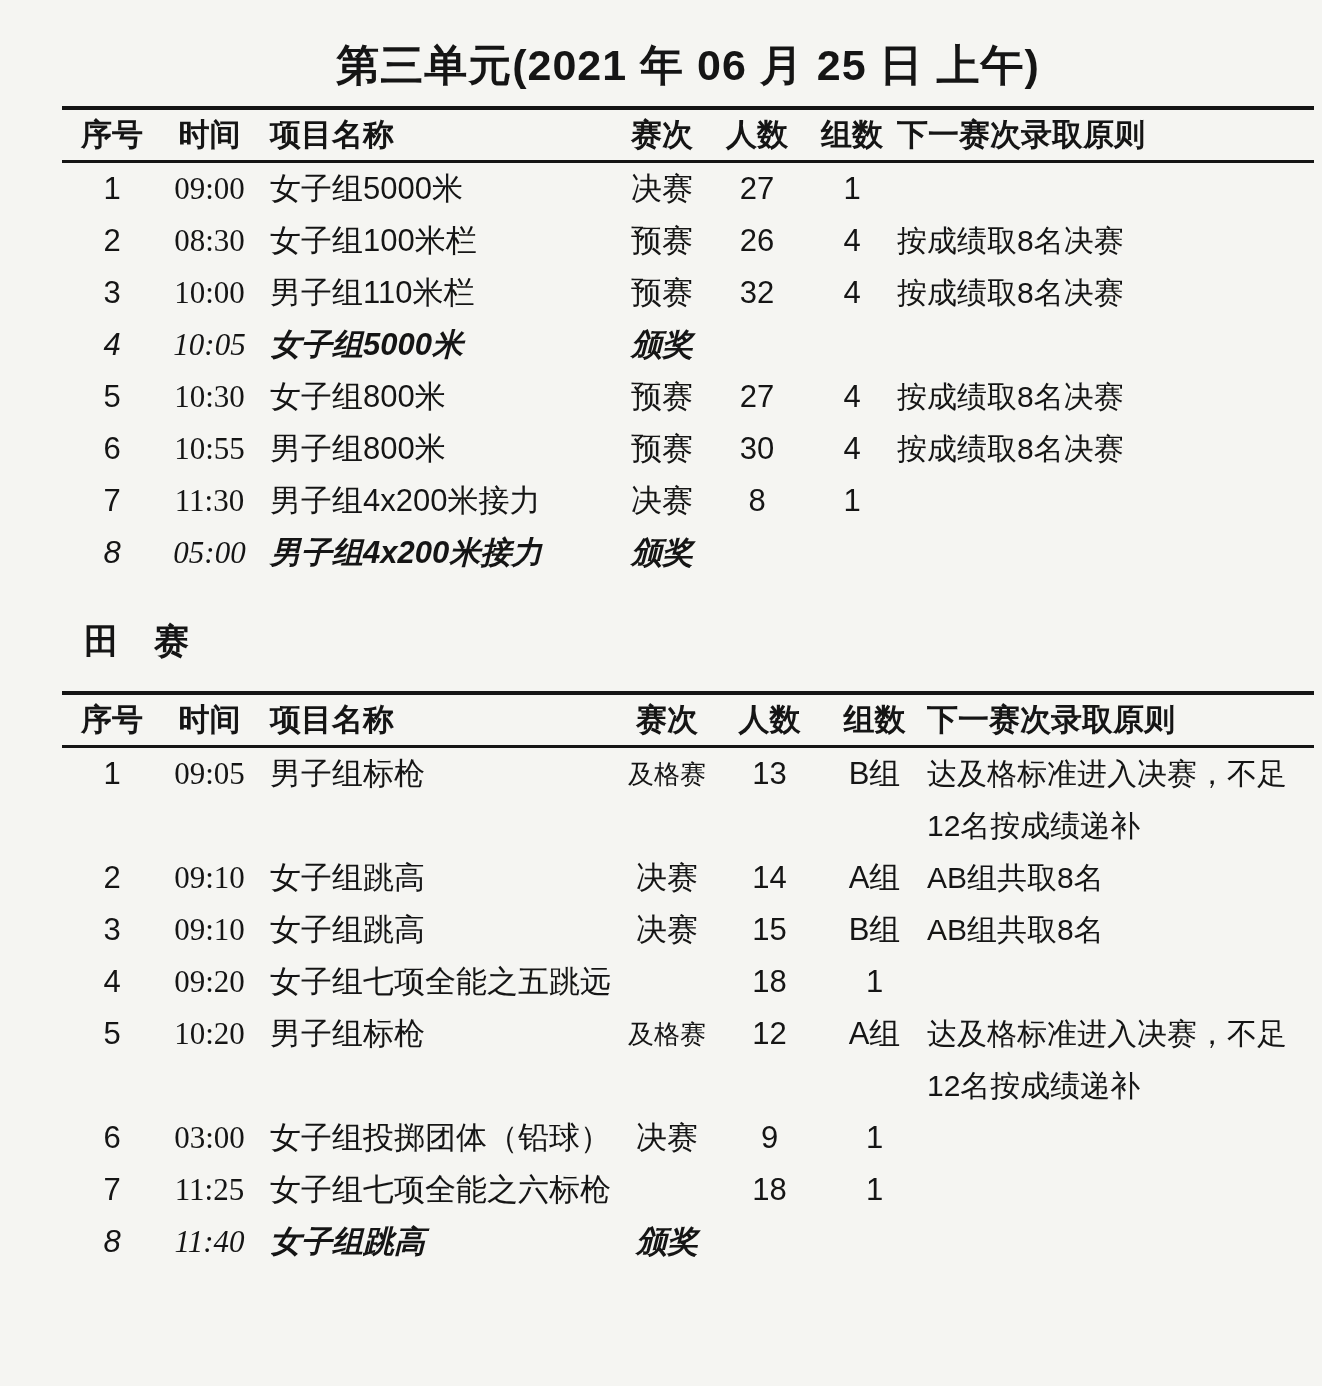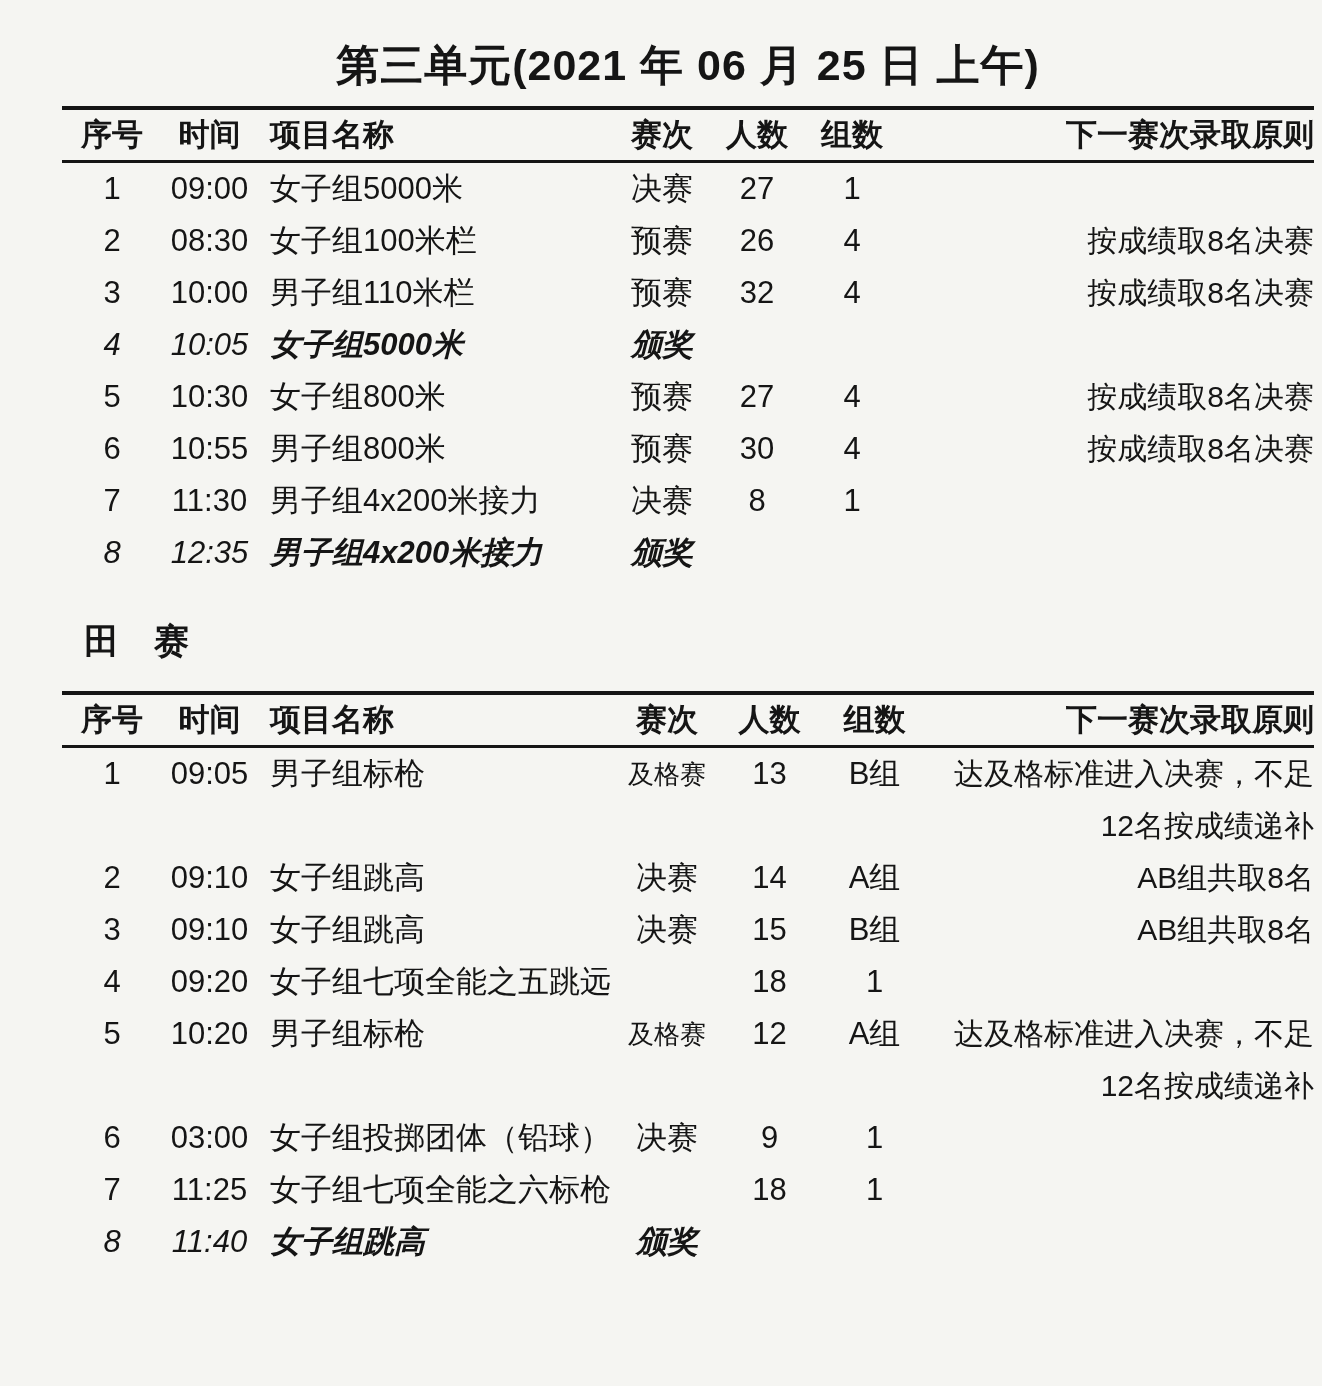--- a/index.html
+++ b/index.html
@@ -25,23 +25,23 @@
   .field-sec .section-title{margin-top:38px;}
   .field-sec .tbl{margin-top:26px;}
   .thead{
     border-top:4px solid #151515;
     border-bottom:3px solid #151515;
   }
   .row{display:flex;align-items:flex-start;}
   .c{font-size:31px;line-height:52px;box-sizing:border-box;white-space:nowrap;}
   .thead .c{font-weight:bold;line-height:50px;}
   .c.seq{width:100px;text-align:center;}
-  .c.time{width:95px;text-align:center;}
+  .c.time{width:95px;text-align:center;font-family:Liberation Serif, serif;}
   .c.event{width:360px;padding-left:13px;text-align:left;}
-  .c.note{flex:1;font-size:30px;text-align:right;white-space:normal;}
+  .c.note{flex:1;font-size:30px;text-align:left;white-space:normal;}
   .thead .c.note{font-size:31px;}
   .track-tbl .c.round{width:90px;text-align:center;}
   .track-tbl .c.count{width:100px;text-align:center;}
   .track-tbl .c.groups{width:90px;text-align:center;}
   .field-tbl .c.round{width:100px;text-align:center;}
   .field-tbl .c.count{width:105px;text-align:center;}
   .field-tbl .c.groups{width:105px;text-align:center;}
   .c.round.small{font-size:26px;}
   .row.award{font-style:italic;}
   .row.award .c.event,
@@ -124,21 +124,21 @@
             <div class="c seq">7</div>
             <div class="c time">11:30</div>
             <div class="c event">男子组4x200米接力</div>
             <div class="c round">决赛</div>
             <div class="c count">8</div>
             <div class="c groups">1</div>
             <div class="c note"></div>
           </div>
           <div class="row body-row award">
             <div class="c seq">8</div>
-            <div class="c time">12:35</div>
+            <div class="c time">05:00</div>
             <div class="c event">男子组4x200米接力</div>
             <div class="c round">颁奖</div>
             <div class="c count"></div>
             <div class="c groups"></div>
             <div class="c note"></div>
           </div>
         </div>
     </div>
   </section>
 

